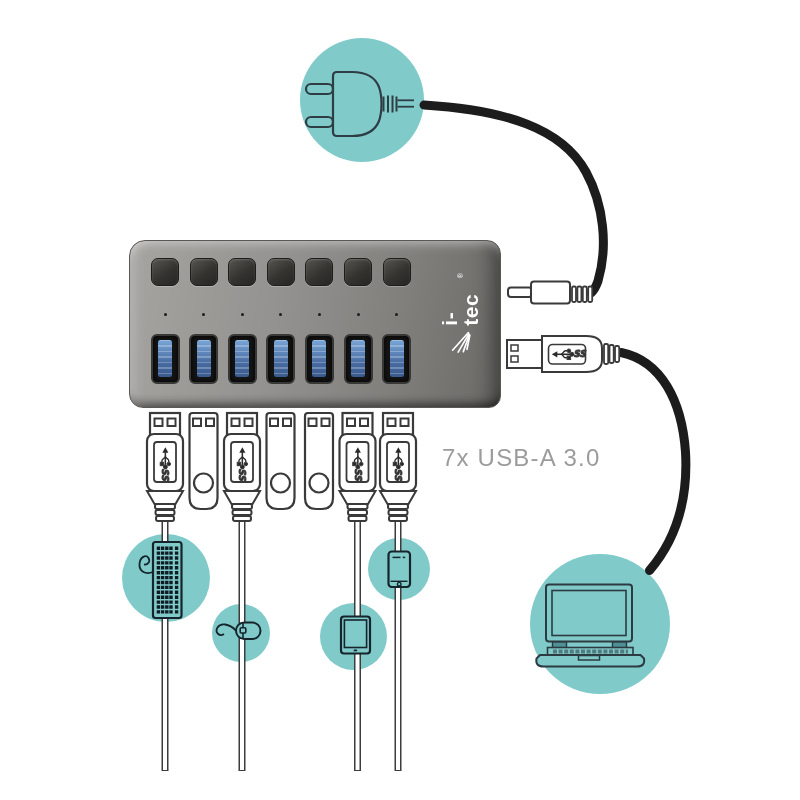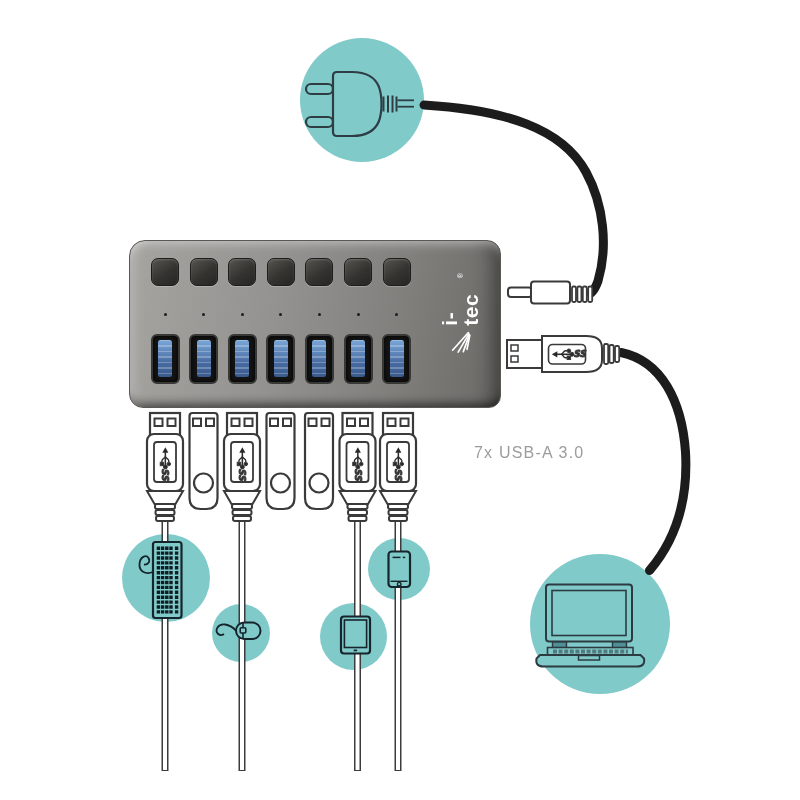--- a/index.html
+++ b/index.html
@@ -25,22 +25,22 @@
        border:2px solid #383836;box-sizing:border-box;box-shadow:inset 0 0 5px #000;}
   .tongue{position:absolute;left:5.5px;top:4.5px;width:14px;height:37px;border-radius:2.5px;
        background:repeating-linear-gradient(180deg,rgba(255,255,255,.25) 0 1.5px,rgba(0,0,0,0) 1.5px 5.5px),
                   linear-gradient(180deg,#7aa6d8 0%,#46699f 65%,#3a5a8c 100%);}
   .hub-logo{position:absolute;left:290px;top:51px;width:80px;height:42px;
        display:flex;align-items:center;justify-content:center;gap:5px;
        transform:rotate(-90deg);color:#fff;}
   .hub-logo .brand{font-size:21px;font-weight:bold;letter-spacing:.5px;line-height:1;}
   .hub-logo sup{font-size:7px;vertical-align:9px;}
   
-  .ports-label{position:absolute;left:442px;top:444px;z-index:3;font-size:16px;
-       color:#9c9c9c;letter-spacing:1.2px;white-space:nowrap;margin-left:32px;}
+  .ports-label{position:absolute;left:442px;top:444px;z-index:3;font-size:24px;
+       color:#9c9c9c;letter-spacing:1.2px;white-space:nowrap;}
 </style>
 </head>
 <body>
 
 <div id="stage">
 
   <div class="circle" style="left:300px;top:38px;width:124px;height:124px;"></div>
   <div class="circle" style="left:122px;top:534px;width:88px;height:88px;"></div>
   <div class="circle" style="left:212px;top:604px;width:58px;height:58px;"></div>
   <div class="circle" style="left:320px;top:603px;width:67px;height:67px;"></div>

